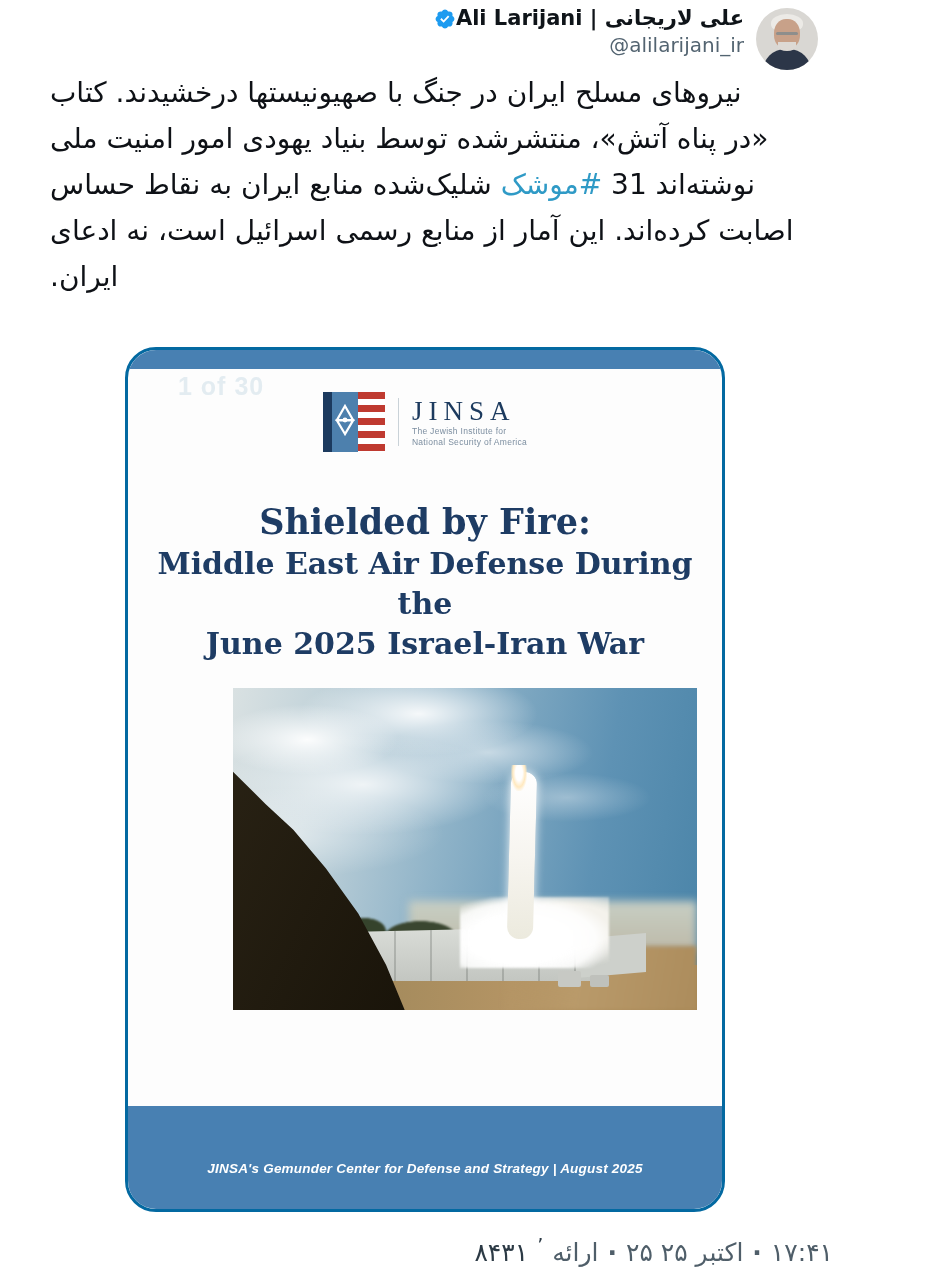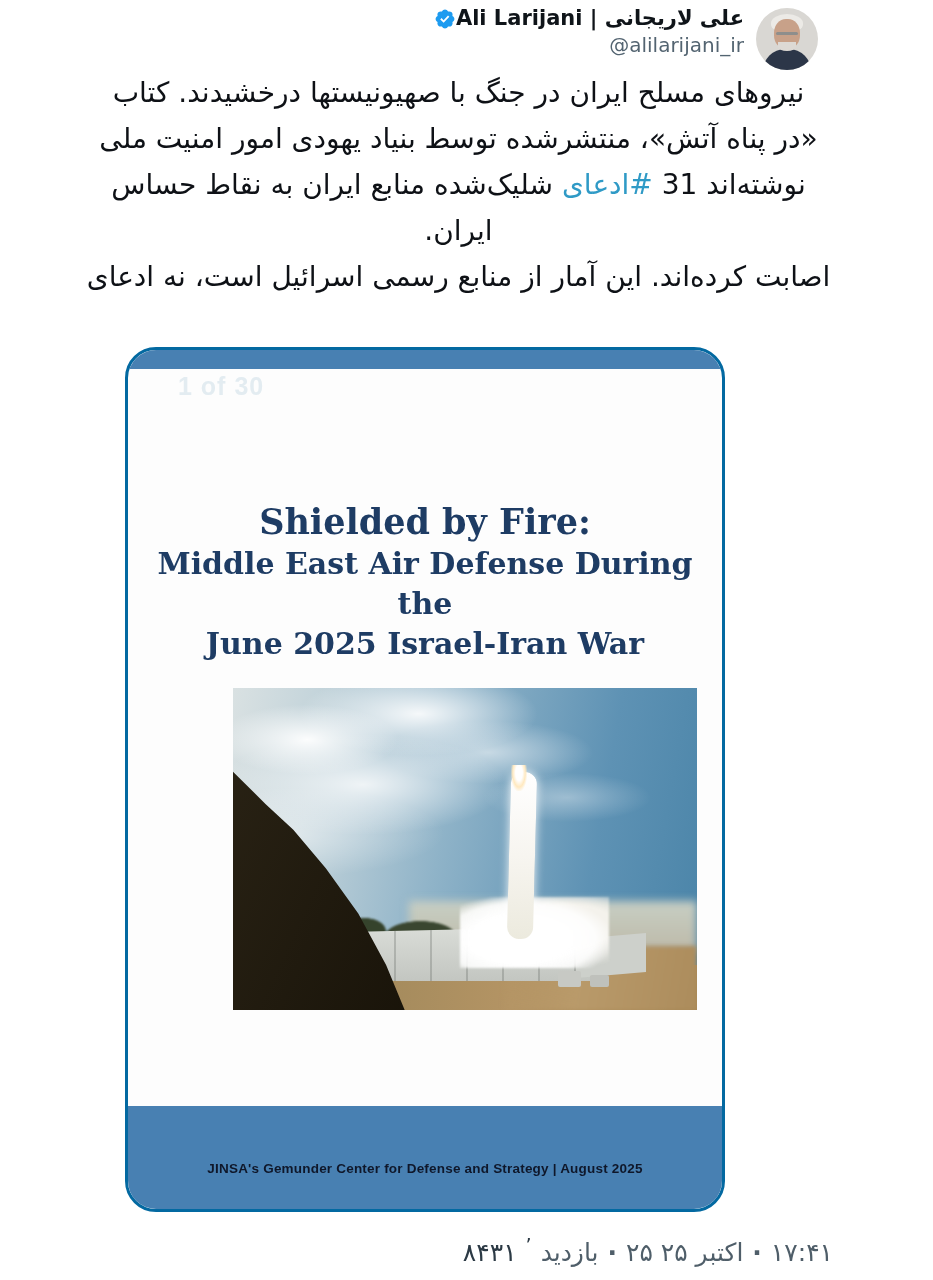--- a/index.html
+++ b/index.html
@@ -28,21 +28,21 @@
   }
   .verified { flex:0 0 auto; display:block; }
   .handle {
     font-family:"DejaVu Sans", sans-serif; font-size:20px; color:#536471;
     margin-top:3px; direction:ltr; cursor:pointer;
   }
 
   
   .tweet-body {
     position:absolute; top:70px; right:66px; left:50px;
-    direction:rtl; text-align:center;
+    direction:rtl; text-align:left;
     font-family:"DejaVu Sans", sans-serif; font-size:28px; color:#0e1116;
   }
   .tb-line { line-height:46px; white-space:nowrap; }
   .hashtag { color:#2f9ac6; cursor:pointer; }
 
   
   .card {
     position:absolute; top:347px; left:125px; width:600px; height:865px;
     border:3px solid #0369a1; border-radius:31px; background:#fdfdfd;
     overflow:hidden; cursor:pointer;
@@ -121,22 +121,23 @@
     radial-gradient(ellipse at 40% 60%, #ffffff 0 40%, rgba(255,255,255,.85) 60%, rgba(255,255,255,0) 75%),
     radial-gradient(ellipse at 70% 40%, #f4f2ec 0 35%, rgba(244,242,236,0) 70%); }
   .ph-vehicle1 { position:absolute; left:70%; top:88%; width:5%; height:5%; background:#c7c9c4; border-radius:2px; }
   .ph-vehicle2 { position:absolute; left:77%; top:89%; width:4%; height:4%; background:#bfc1bc; border-radius:2px; }
 
   .cover-footer {
     position:absolute; bottom:0; left:0; right:0; height:103px; background:#4880b2;
     display:flex; align-items:center; justify-content:center; padding-top:22px;
   }
   .cover-footer span {
-    color:#0f172a; font-weight:bold; font-size:13.5px; letter-spacing:.2px;
+    color:#ffffff; font-weight:bold; font-size:13.5px; letter-spacing:.2px;
     font-family:"Liberation Sans", sans-serif;
+    font-style:italic;
   }
 
   
   .meta-row {
     position:absolute; top:1238px; right:100px;
     display:flex; direction:ltr; align-items:baseline; gap:9px;
     font-family:"DejaVu Sans", sans-serif; font-size:25px; color:#4f5e69;
   }
   .views-num { font-weight:normal; color:#2c3a45; }
   .views-mark { font-size:19px; transform:translateY(-9px); color:#2c3a45; }
@@ -161,29 +162,48 @@
       <svg class="verified" viewBox="0 0 24 24" width="22" height="22" aria-hidden="true">
         <path fill="#1d9bf0" d="M22.25 12c0-1.43-.88-2.67-2.19-3.34.46-1.39.2-2.9-.81-3.91s-2.52-1.27-3.91-.81c-.66-1.31-1.91-2.19-3.34-2.19s-2.67.88-3.33 2.19c-1.4-.46-2.91-.2-3.92.81s-1.26 2.52-.8 3.91c-1.31.67-2.2 1.91-2.2 3.34s.89 2.67 2.2 3.34c-.46 1.39-.21 2.9.8 3.91s2.52 1.26 3.91.81c.67 1.31 1.91 2.19 3.34 2.19s2.68-.88 3.34-2.19c1.39.45 2.9.2 3.91-.81s1.27-2.52.81-3.91c1.31-.67 2.19-1.91 2.19-3.34zm-11.71 4.2l-3.74-3.74 1.41-1.42 2.26 2.26 4.8-5.23 1.47 1.36-6.2 6.77z"></path>
       </svg>
     </div>
     <div class="handle">@alilarijani_ir</div>
   </div>
 
   <div class="tweet-body" dir="rtl">
     <div class="tb-line">نیروهای مسلح ایران در جنگ با صهیونیستها درخشیدند. کتاب</div>
     <div class="tb-line">«در پناه آتش»، منتشرشده توسط بنیاد یهودی امور امنیت ملی</div>
-    <div class="tb-line"><span>نوشته‌اند 31 </span><span class="hashtag">#ادعای</span><span> شلیک‌شده منابع ایران به نقاط حساس</span></div>
+    <div class="tb-line"><span>نوشته‌اند 31 </span><span class="hashtag">#موشک</span><span> شلیک‌شده منابع ایران به نقاط حساس</span></div>
+    <div class="tb-line">اصابت کرده‌اند. این آمار از منابع رسمی اسرائیل است، نه ادعای</div>
     <div class="tb-line">ایران.</div>
-    <div class="tb-line">اصابت کرده‌اند. این آمار از منابع رسمی اسرائیل است، نه ادعای</div>
   </div>
 
   <figure class="card">
     <div class="cover-stripe"></div>
     <div class="page-indicator">1 of 30</div>
 
+    <div class="logo-row">
+      <div class="emblem">
+        <div class="em-bar"></div>
+        <div class="em-star-field">
+          <svg viewBox="0 0 26 60" width="26" height="60" aria-hidden="true">
+            <polygon points="13,14 21,28 5,28" fill="none" stroke="#ffffff" stroke-width="2.2"></polygon>
+            <polygon points="13,42 5,28.5 21,28.5" fill="none" stroke="#ffffff" stroke-width="2.2"></polygon>
+            <circle cx="13" cy="28" r="2.4" fill="#ffffff"></circle>
+          </svg>
+        </div>
+        <div class="em-stripes"></div>
+      </div>
+      <div class="logo-divider"></div>
+      <div class="logo-text">
+        <div class="wordmark">JINSA</div>
+        <div class="tagline">The Jewish Institute for</div>
+        <div class="tagline">National Security of America</div>
+      </div>
+    </div>
 
     <div class="cover-title">
       <div class="ct1">Shielded by Fire:</div>
       <div class="ct2">Middle East Air Defense During the</div>
       <div class="ct3">June 2025 Israel-Iran War</div>
     </div>
 
     <div class="photo">
       <div class="ph-clouds"></div>
       <div class="ph-haze"></div>
@@ -201,20 +221,20 @@
     </div>
 
     <div class="cover-footer">
       <span>JINSA's Gemunder Center for Defense and Strategy | August 2025</span>
     </div>
   </figure>
 
   <div class="meta-row">
     <span class="views-num">۸۴۳۱</span>
     <span class="views-mark">’</span>
-    <span>بازدید</span>
+    <span>ارائه</span>
     <span class="meta-dot">·</span>
     <span>۲۵ اکتبر ۲۵</span>
     <span class="meta-dot">·</span>
     <span>۱۷:۴۱</span>
   </div>
 
 </div>
 
 </body></html>

